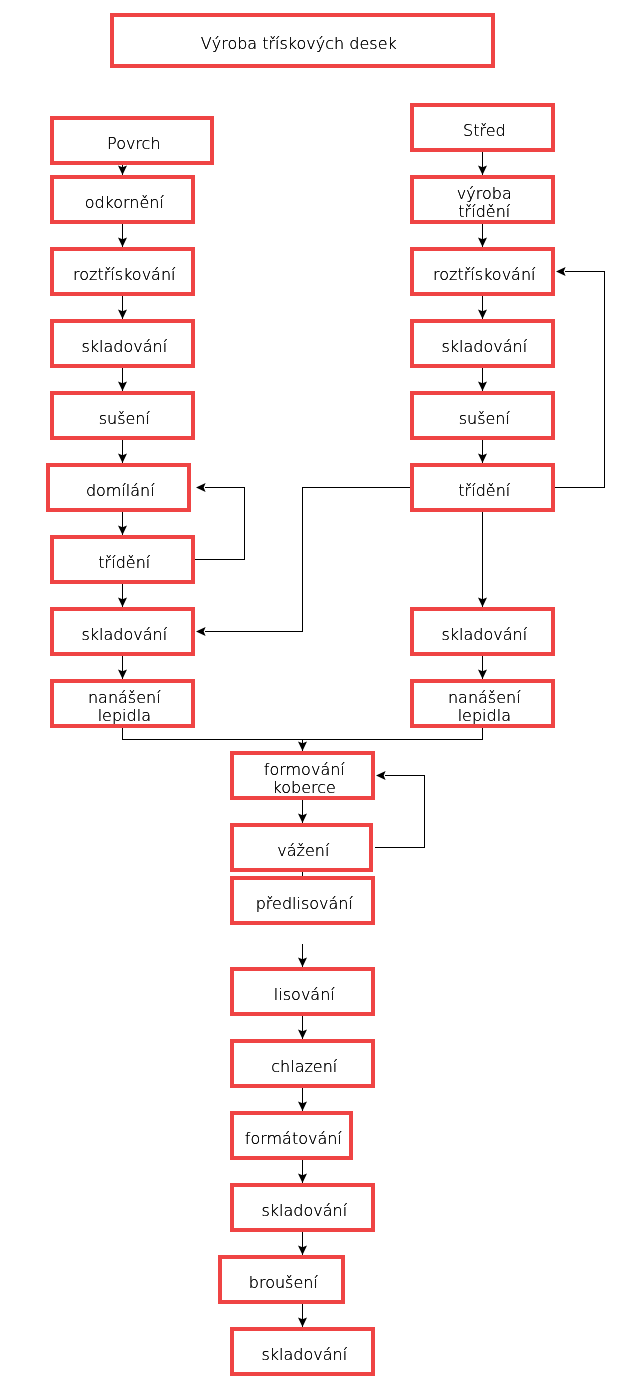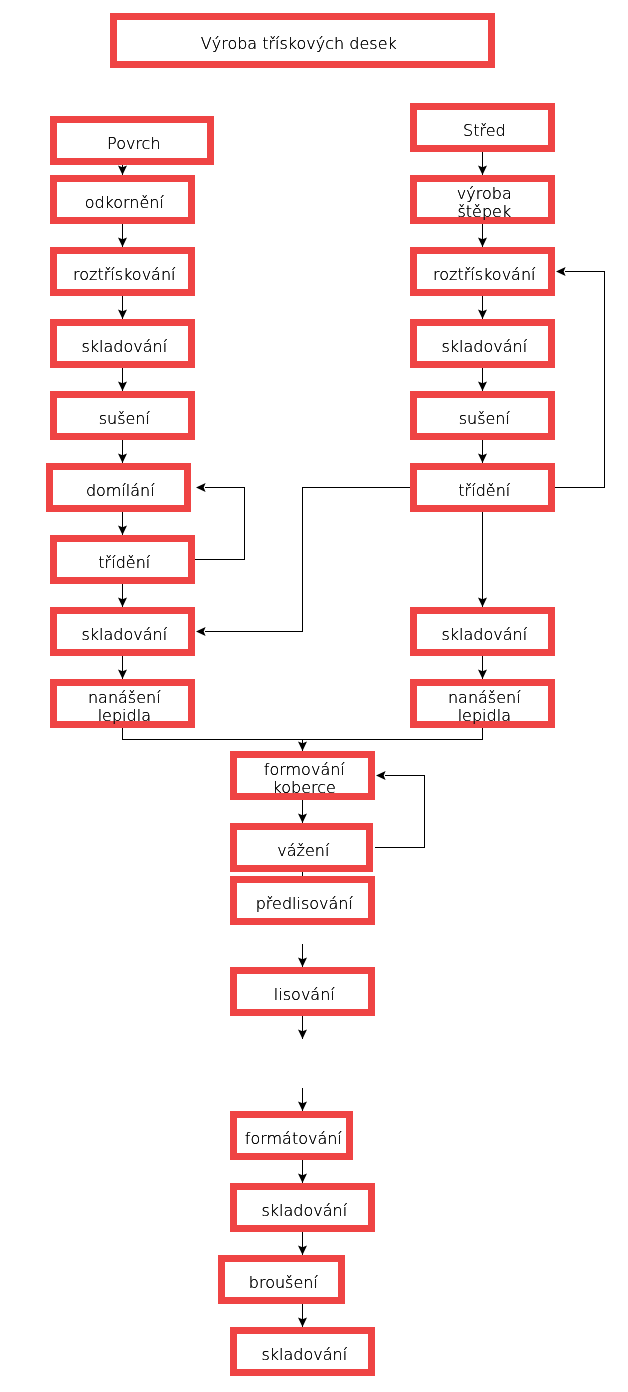--- a/index.html
+++ b/index.html
@@ -1,21 +1,21 @@
 <!DOCTYPE html>
 <html><head>
 <meta charset="utf-8">
 <title>Výroba třískových desek</title>
 <style>
   html,body{margin:0;padding:0;background:#ffffff;}
   body{width:628px;height:1392px;position:relative;overflow:hidden;
        font-family:"DejaVu Sans",sans-serif;color:#000000;
        -webkit-font-smoothing:antialiased;}
   #diagram{position:absolute;left:0;top:0;width:628px;height:1392px;background:#ffffff;}
-  .node{position:absolute;box-sizing:border-box;border:7px solid #ef4444;background:#ffffff;
+  .node{position:absolute;box-sizing:border-box;border:4px solid #ef4444;background:#ffffff;
         display:flex;align-items:center;justify-content:center;text-align:center;
         font-size:16px;font-weight:300;line-height:18px;color:#000000;
         white-space:pre;z-index:2;}
   .node > span{display:block;position:relative;top:3.9px;left:1.8px;
                 transform:translateZ(0);text-shadow:0 0 0.4px #000000;}
   .node.title-box > span{left:-3.5px;}
   .wires{position:absolute;left:0;top:0;width:628px;height:1392px;z-index:1;}
 </style>
 </head>
 <body>
@@ -88,31 +88,32 @@
   <div class="node" id="l3" style="left:50px;top:247px;width:145px;height:49px"><span>roztřískování</span></div>
   <div class="node" id="l4" style="left:50px;top:319px;width:145px;height:49px"><span>skladování</span></div>
   <div class="node" id="l5" style="left:50px;top:391px;width:145px;height:49px"><span>sušení</span></div>
   <div class="node" id="l6" style="left:46px;top:463px;width:145px;height:49px"><span>domílání</span></div>
   <div class="node" id="l7" style="left:50px;top:535px;width:145px;height:49px"><span>třídění</span></div>
   <div class="node" id="l8" style="left:50px;top:607px;width:145px;height:49px"><span>skladování</span></div>
   <div class="node" id="l9" style="left:50px;top:679px;width:145px;height:49px"><span>nanášení
 lepidla</span></div>
   <div class="node" id="r1" style="left:410px;top:103px;width:145px;height:49px"><span>Střed</span></div>
   <div class="node" id="r2" style="left:410px;top:175px;width:145px;height:49px"><span>výroba
-štěpek</span></div>
+třídění</span></div>
   <div class="node" id="r3" style="left:410px;top:247px;width:145px;height:49px"><span>roztřískování</span></div>
   <div class="node" id="r4" style="left:410px;top:319px;width:145px;height:49px"><span>skladování</span></div>
   <div class="node" id="r5" style="left:410px;top:391px;width:145px;height:49px"><span>sušení</span></div>
   <div class="node" id="r6" style="left:410px;top:463px;width:145px;height:49px"><span>třídění</span></div>
   <div class="node" id="r7" style="left:410px;top:607px;width:145px;height:49px"><span>skladování</span></div>
   <div class="node" id="r8" style="left:410px;top:679px;width:145px;height:49px"><span>nanášení
 lepidla</span></div>
   <div class="node" id="c1" style="left:230px;top:751px;width:145px;height:49px"><span>formování
 koberce</span></div>
   <div class="node" id="c2" style="left:230px;top:823px;width:143px;height:49px"><span>vážení</span></div>
   <div class="node" id="c3" style="left:230px;top:876px;width:145px;height:49px"><span>předlisování</span></div>
   <div class="node" id="c4" style="left:230px;top:967px;width:145px;height:49px"><span>lisování</span></div>
+  <div class="node" id="c5" style="left:230px;top:1039px;width:145px;height:49px"><span>chlazení</span></div>
   <div class="node" id="c6" style="left:230px;top:1111px;width:123px;height:49px"><span>formátování</span></div>
   <div class="node" id="c7" style="left:230px;top:1183px;width:145px;height:49px"><span>skladování</span></div>
   <div class="node" id="c8" style="left:218px;top:1255px;width:127px;height:49px"><span>broušení</span></div>
   <div class="node" id="c9" style="left:230px;top:1327px;width:145px;height:49px"><span>skladování</span></div>
 
 </div>
 
 </body></html>

